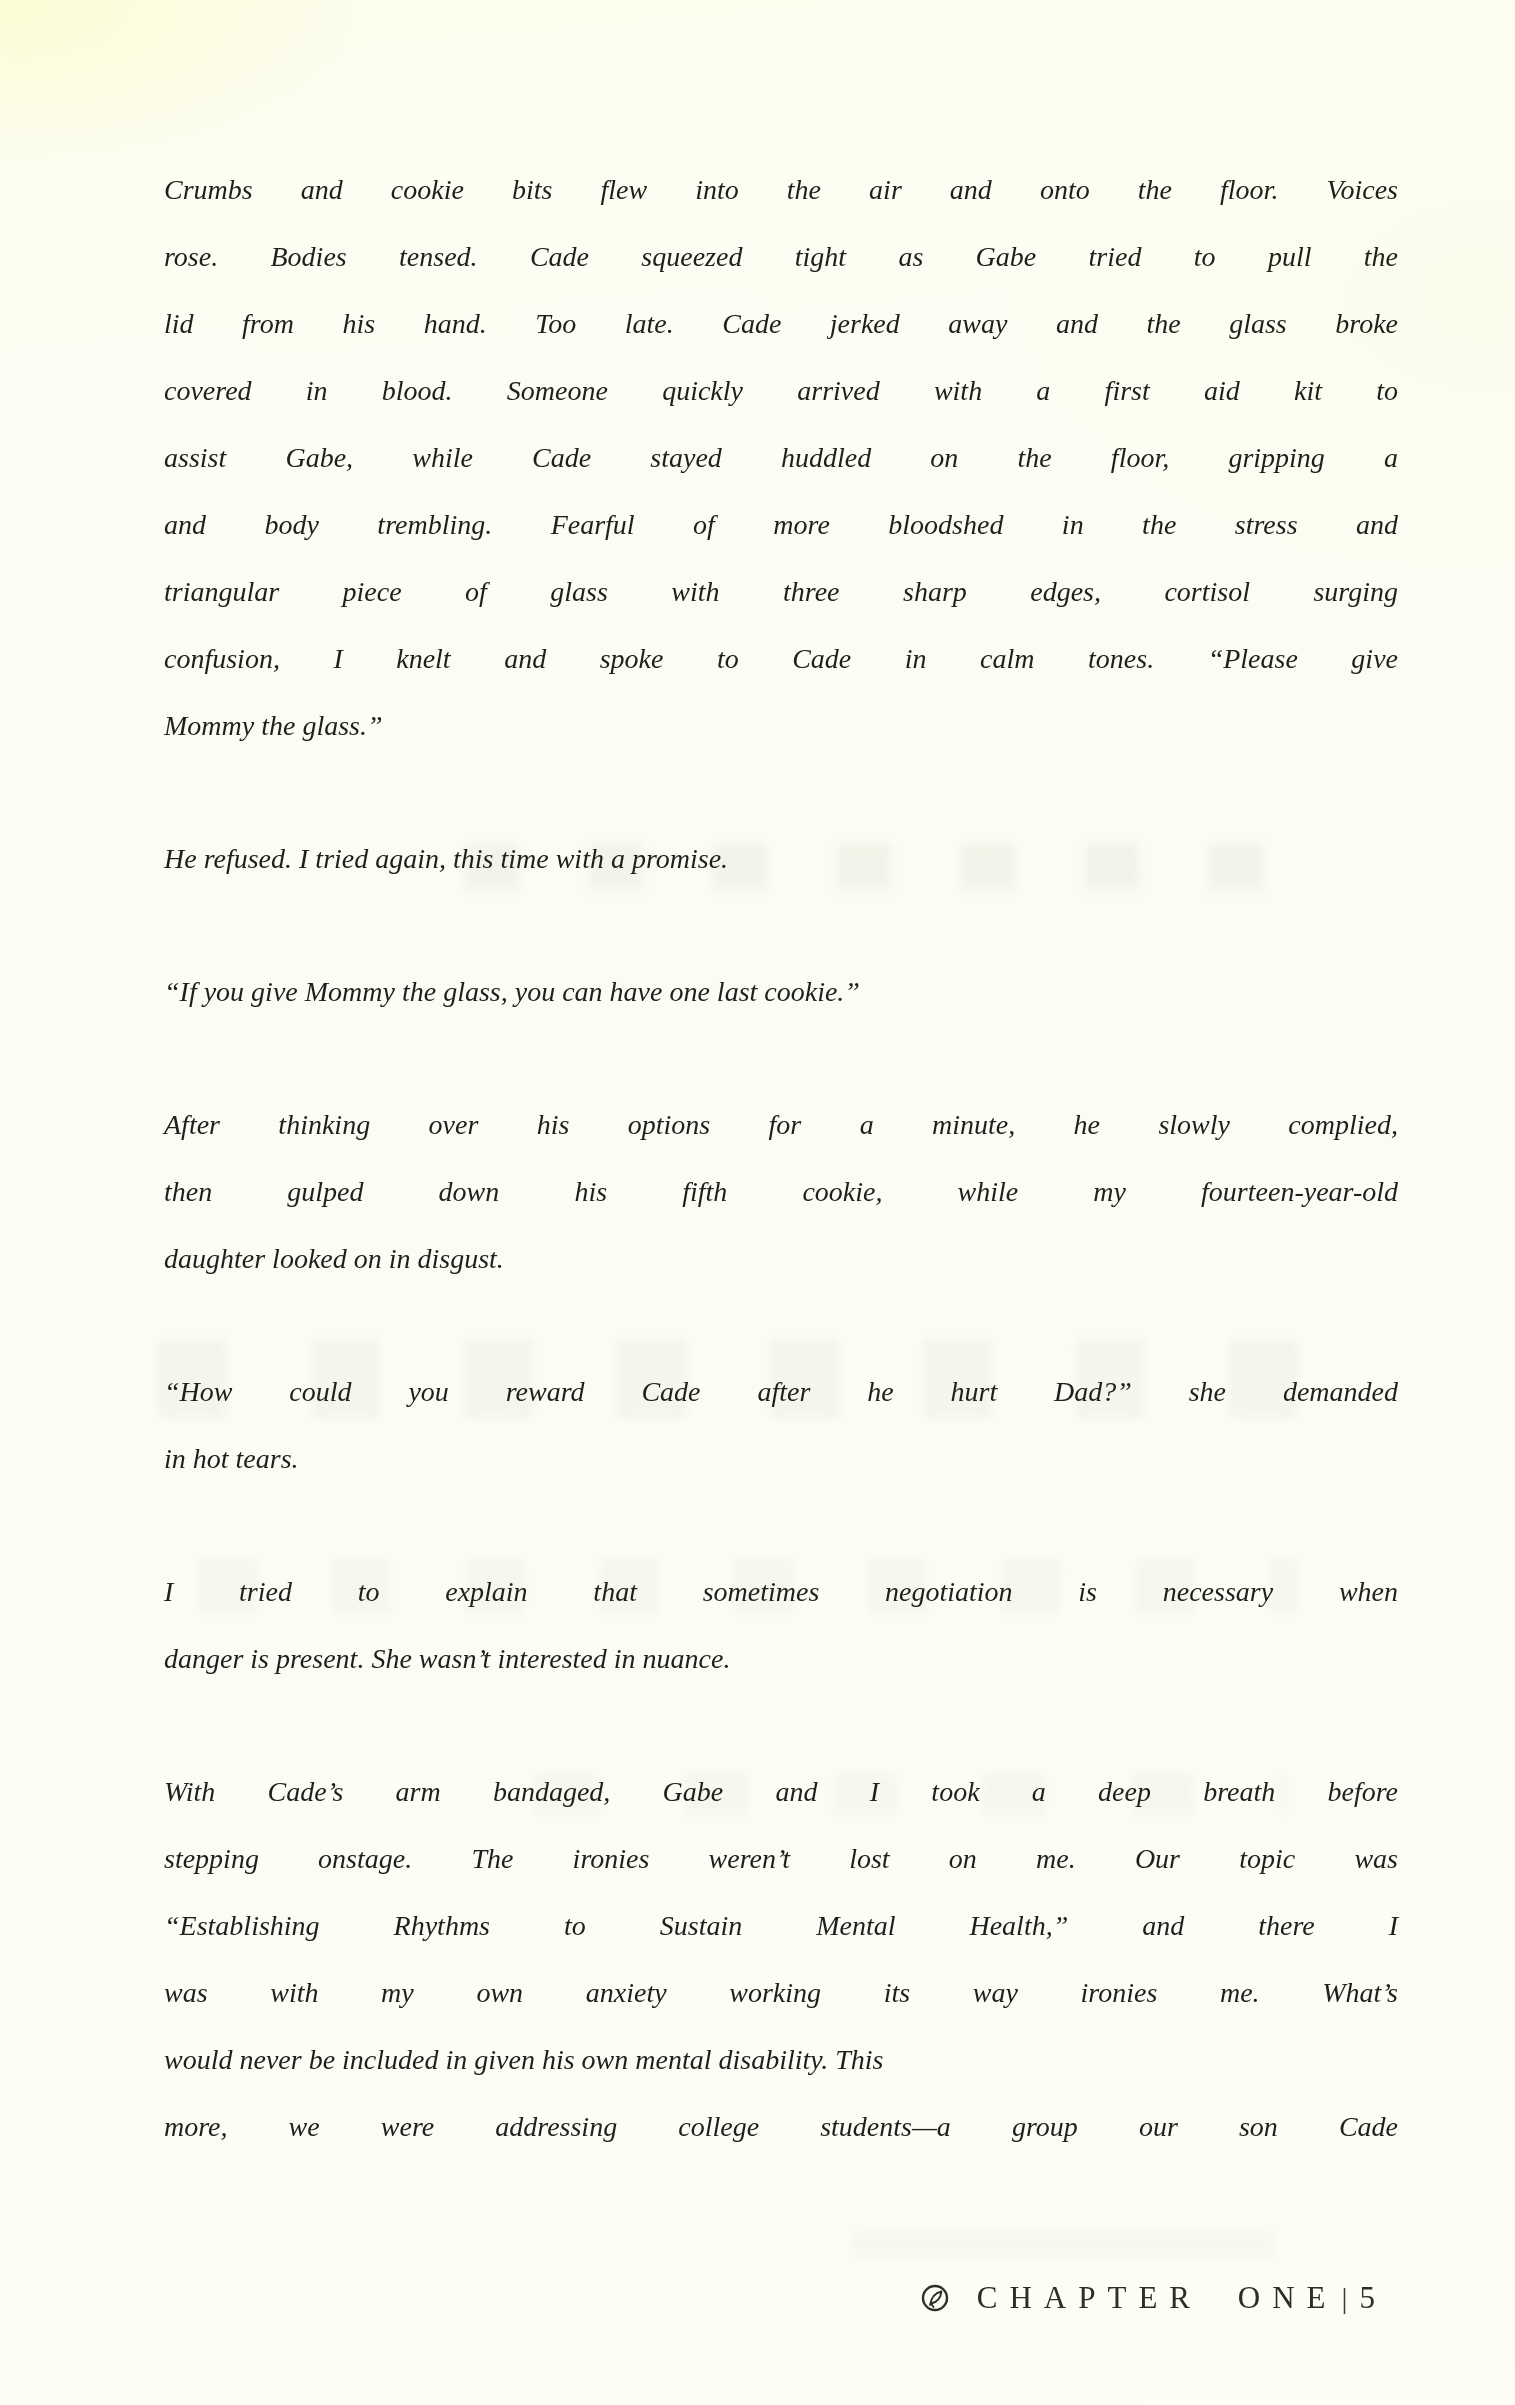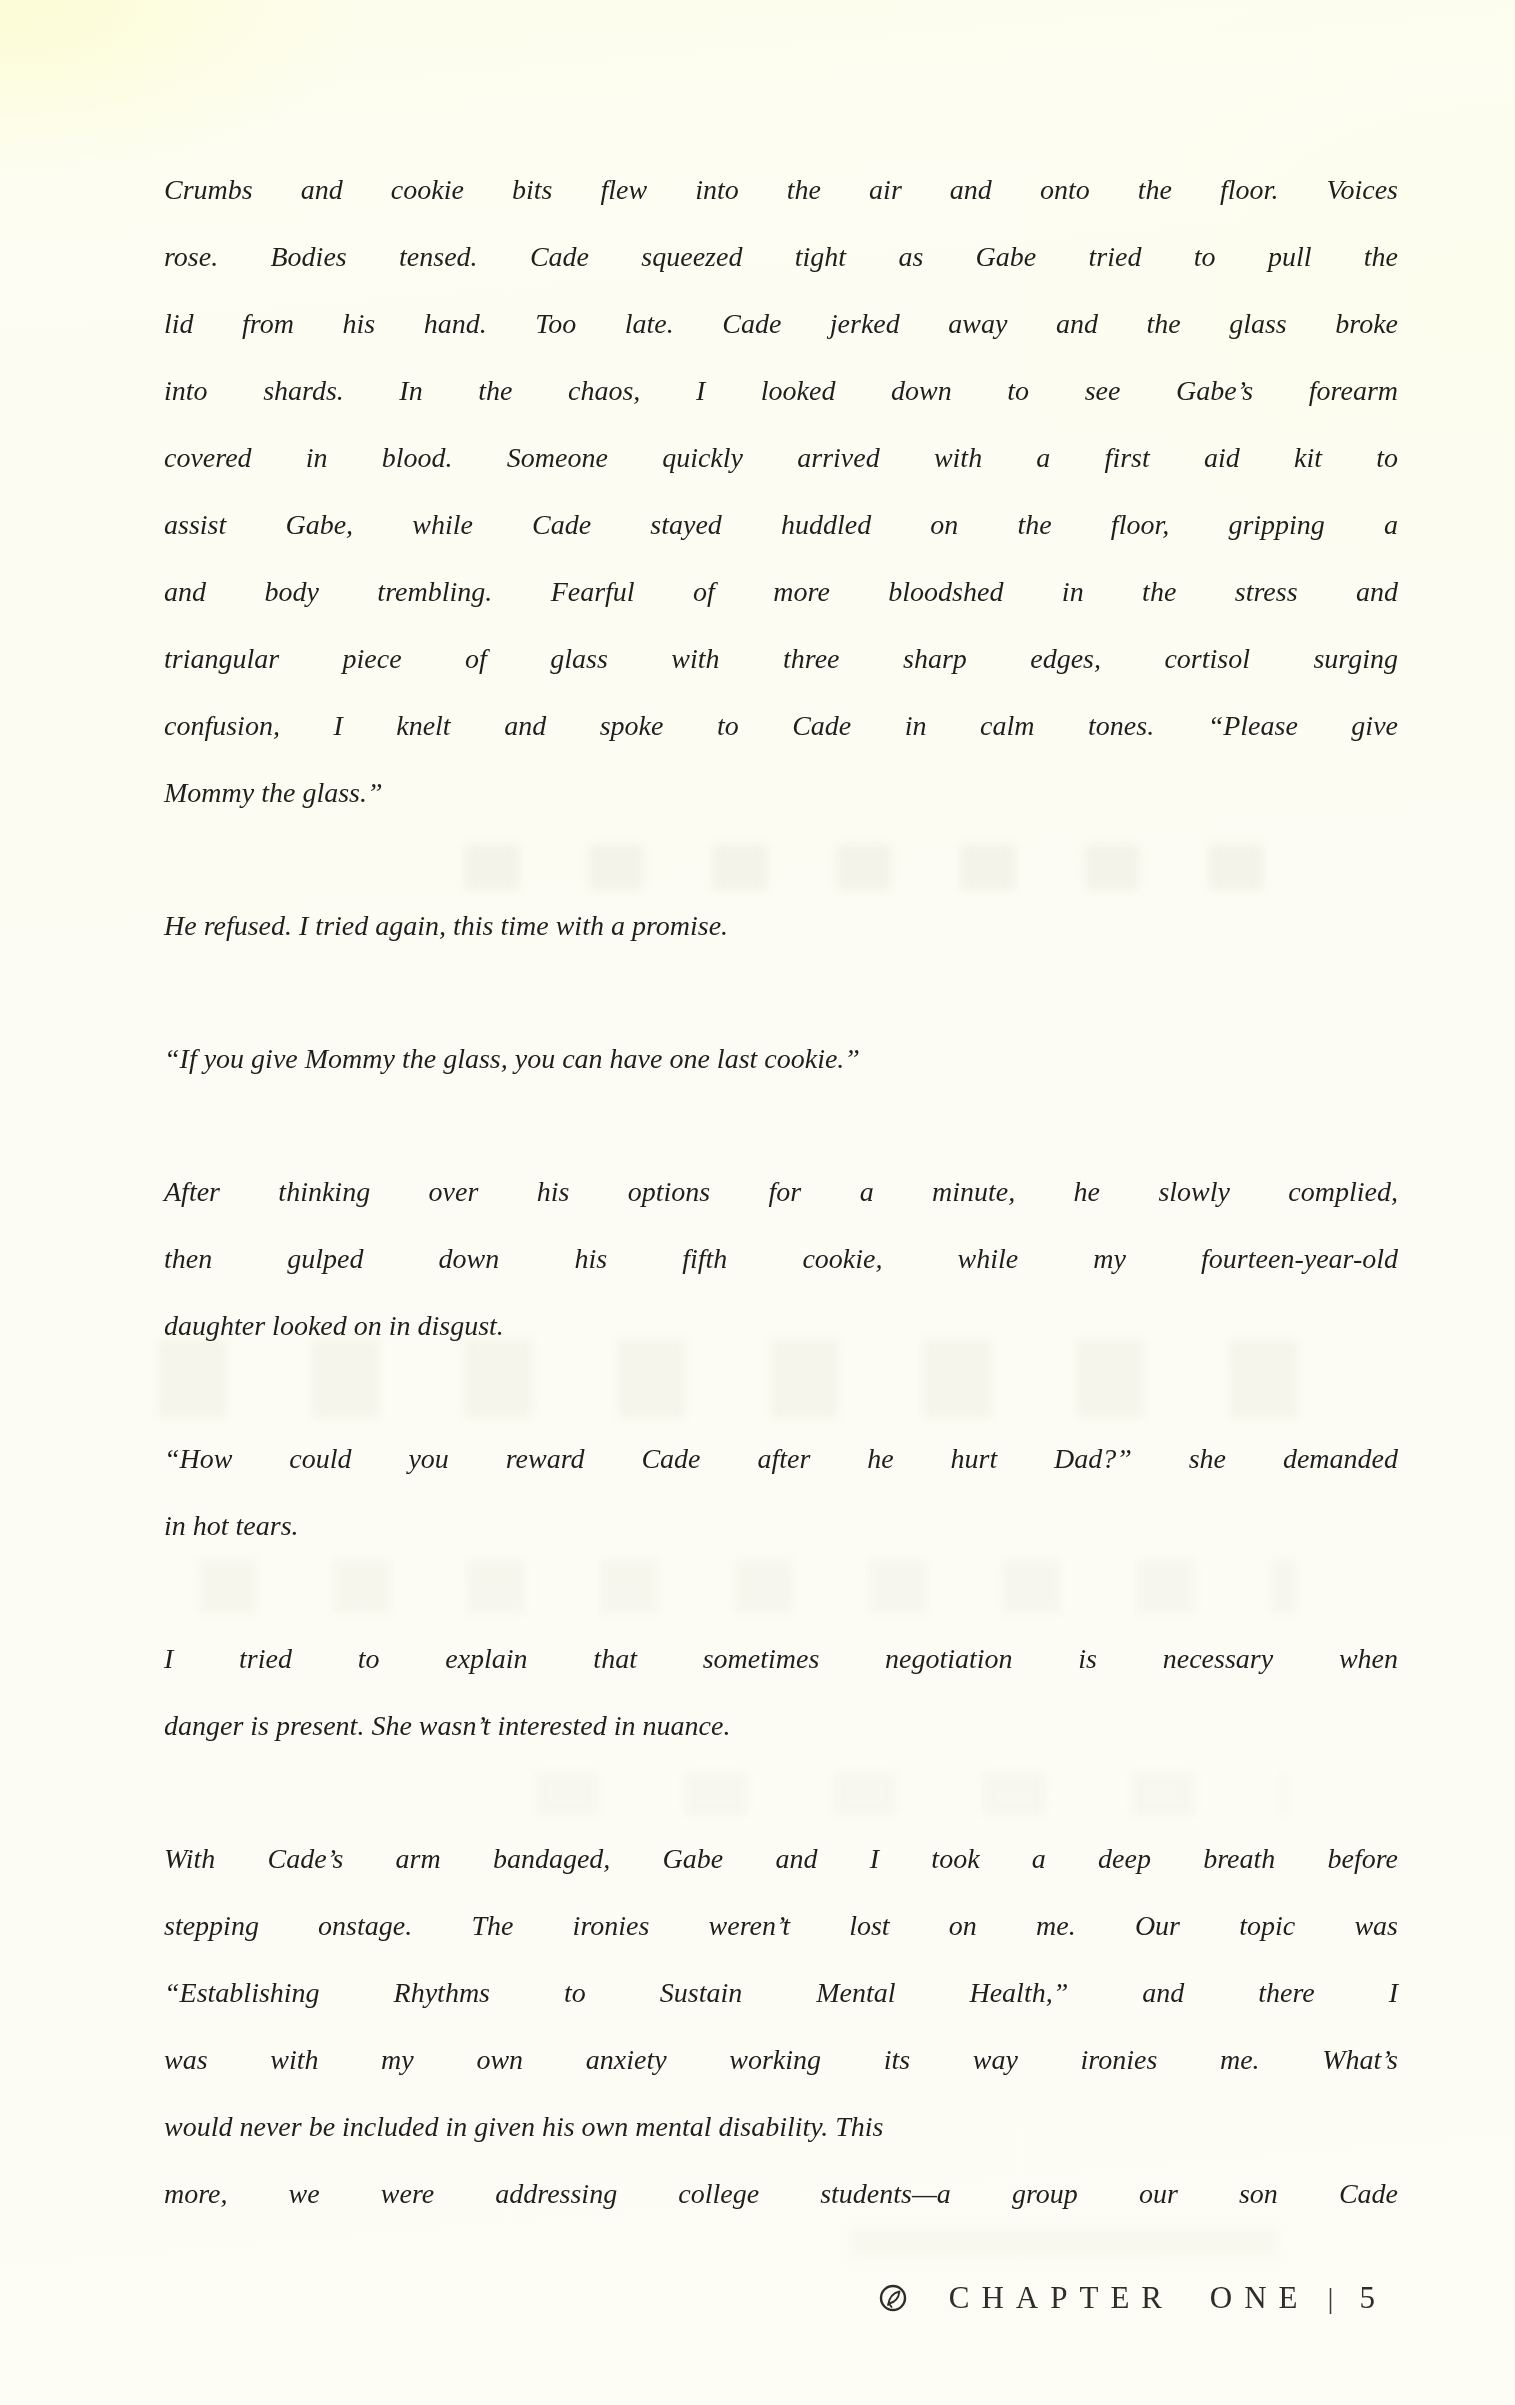--- a/index.html
+++ b/index.html
@@ -40,21 +40,21 @@
   .line.last {
     text-align-last: left;
   }
   .footer {
     position: absolute;
     top: 2274px;
     right: 139px;
     height: 48px;
     display: flex;
     align-items: center;
-    gap: 26px;
+    gap: 12px;
     color: #2e2d28;
   }
   .ornament {
     display: inline-flex;
     align-items: center;
     margin-right: 14px;
   }
   .chapter {
     font-size: 31px;
     letter-spacing: 12px;
@@ -98,21 +98,20 @@
   <div class="artifact a3"></div>
   <div class="artifact a4"></div>
   <div class="artifact a5"></div>
 
   <main class="text-block">
 
     <p class="para">
       <span class="line">Crumbs and cookie bits flew into the air and onto the floor. Voices</span>
       <span class="line">rose. Bodies tensed. Cade squeezed tight as Gabe tried to pull the</span>
       <span class="line">lid from his hand. Too late. Cade jerked away and the glass broke</span>
-      <span class="line">into shards. In the chaos, I looked down to see Gabe’s forearm</span>
       <span class="line">covered in blood. Someone quickly arrived with a first aid kit to</span>
       <span class="line">assist Gabe, while Cade stayed huddled on the floor, gripping a</span>
       <span class="line">and body trembling. Fearful of more bloodshed in the stress and</span>
       <span class="line">triangular piece of glass with three sharp edges, cortisol surging</span>
       <span class="line">confusion, I knelt and spoke to Cade in calm tones. “Please give</span>
       <span class="line last">Mommy the glass.”</span>
     </p>
 
     <p class="para">
       <span class="line last">He refused. I tried again, this time with a promise.</span>

